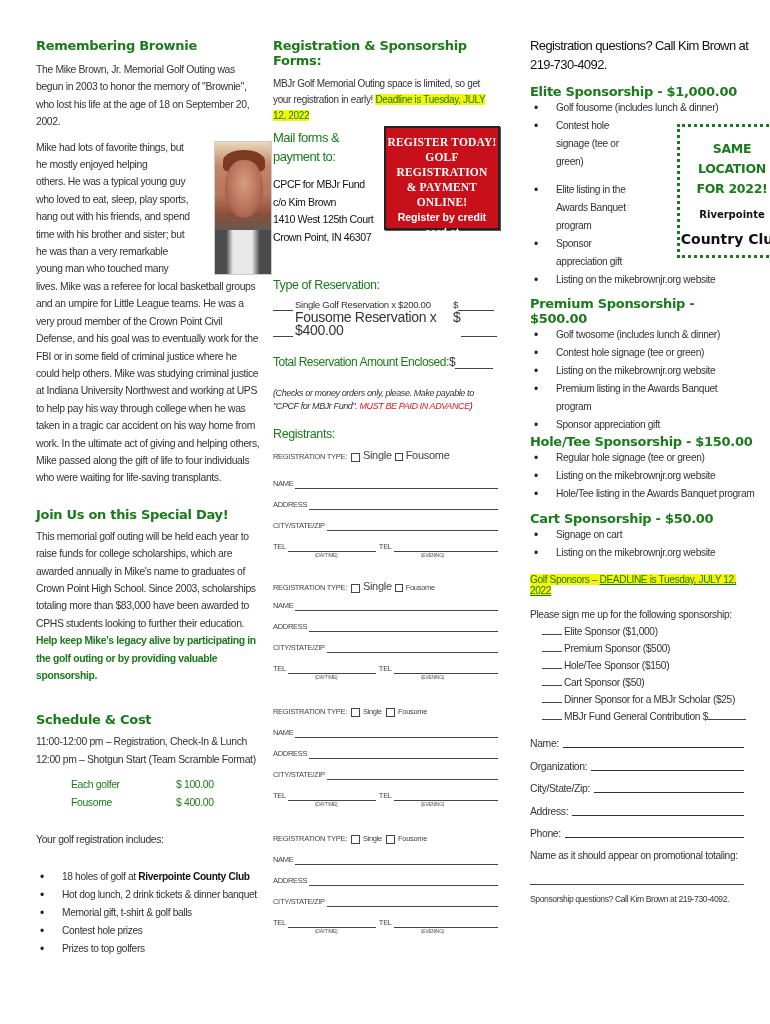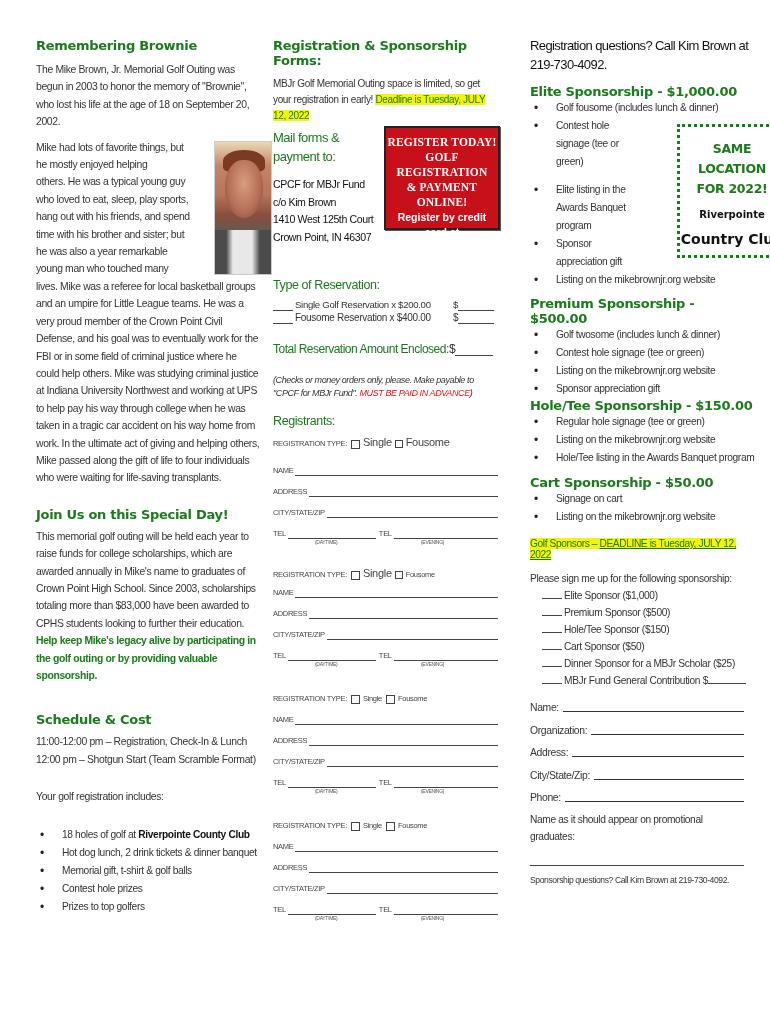--- a/index.html
+++ b/index.html
@@ -48,32 +48,42 @@
         <div class="face"></div>
         <div class="shirt"></div>
     </div>
     <div style="width:170px;">
       <div class="p">Mike had lots of favorite things, but</div>
       <div class="p">he mostly enjoyed helping</div>
       <div class="p">others.  He was a typical young guy</div>
       <div class="p">who loved to eat, sleep, play sports,</div>
       <div class="p">hang out with his friends, and spend</div>
       <div class="p">time with his brother and sister; but</div>
-      <div class="p">he was also a year remarkable</div>
+      <div class="p">he was than a very remarkable</div>
       <div class="p">young man who touched many</div>
     </div>
     <p class="p">lives. Mike was a referee for local basketball groups and an umpire for Little League teams.  He was a very proud member of the Crown Point Civil Defense, and his goal was to eventually work for the FBI or in some field of criminal justice where he could help others. Mike was studying criminal justice at Indiana University Northwest and working at UPS to help pay his way through college when he was taken in a tragic car accident on his way home from work. In the ultimate act of giving and helping others, Mike passed along the gift of life to four individuals who were waiting for life-saving transplants.</p>
   </div>
 
   <div class="h h13" style="margin-top:20px;margin-bottom:6px;">Join Us on this Special Day!</div>
   <p class="p"><span>This memorial golf outing will be held each year to raise funds for college scholarships, which are awarded annually in Mike's name to graduates of Crown Point High School. Since 2003, scholarships totaling more than $83,000 have been awarded to CPHS students looking to further their education. </span><span class="gb">Help keep Mike's legacy alive by participating in the golf outing or by providing valuable sponsorship.</span></p>
 
   <div class="h h13" style="margin-top:28px;margin-bottom:6px;">Schedule &amp; Cost</div>
   <div class="p">11:00-12:00 pm – Registration, Check-In &amp; Lunch</div>
   <div class="p">12:00 pm – Shotgun Start (Team Scramble Format)</div>
+  <div style="margin:8px 0 0 35px;">
+    <div class="p green" style="display:flex;">
+        <span style="width:105px;">Each golfer</span>
+        <span>$  100.00</span>
+      </div>
+    <div class="p green" style="display:flex;">
+        <span style="width:105px;">Fousome</span>
+        <span>$  400.00</span>
+      </div>
+  </div>
   <div class="p" style="margin-top:20px;margin-bottom:20px;">Your golf registration includes:</div>
   <ul class="b">
     <li><span>18 holes of golf at </span><b style="color:#111;">Riverpointe County Club</b></li>
     <li><span>Hot dog lunch, 2 drink tickets &amp; dinner banquet</span></li>
     <li><span>Memorial gift, t-shirt &amp; golf balls</span></li>
     <li><span>Contest hole prizes</span></li>
     <li><span>Prizes to top golfers</span></li>
   </ul>
 </div>
 
@@ -100,21 +110,21 @@
     </div>
   </div>
 
   <div class="green" style="font-size:12.5px;margin-top:0;margin-bottom:6px;letter-spacing:-0.4px;">Type of Reservation:</div>
   <div style="font-size:9.6px;line-height:13px;display:flex;letter-spacing:-0.3px;">
     <span class="line" style="width:20px;"></span>
     <span style="width:158px;padding-left:2px;">Single Golf Reservation  x  $200.00</span>
     <span>$</span>
       <span class="line" style="width:36px;"></span>
   </div>
-  <div style="font-size:10px;line-height:13px;display:flex;letter-spacing:-0.3px;">
+  <div style="font-size:14px;line-height:13px;display:flex;letter-spacing:-0.3px;">
     <span class="line" style="width:20px;"></span>
     <span style="width:158px;padding-left:2px;">Fousome Reservation  x  $400.00</span>
     <span>$</span>
       <span class="line" style="width:36px;"></span>
   </div>
   <div style="display:flex;margin-top:18px;font-size:12px;letter-spacing:-0.5px;">
     <span class="green" style="width:176px;">Total Reservation Amount Enclosed:</span>
     <span>$</span>
       <span class="line" style="width:38px;"></span>
   </div>
@@ -237,20 +247,21 @@
       <div style="font-family:'DejaVu Sans',sans-serif;font-weight:bold;font-size:10px;line-height:24px;color:#111;margin-top:4px;">Riverpointe</div>
       <div style="font-family:'DejaVu Sans',sans-serif;font-weight:bold;font-size:14px;line-height:24px;color:#111;">Country Club</div>
     </div>
   </div>
 
   <div class="h h13" style="margin-top:7px;">Premium Sponsorship - $500.00</div>
   <ul class="b">
     <li>Golf twosome (includes lunch &amp; dinner)</li>
     <li>Contest hole signage (tee or green)</li>
     <li>Listing on the mikebrownjr.org website</li>
+    <li>Premium listing in the Awards Banquet program</li>
     <li>Sponsor appreciation gift</li>
   </ul>
   <div class="h h13">Hole/Tee Sponsorship - $150.00</div>
   <ul class="b">
     <li>Regular hole signage (tee or green)</li>
     <li>Listing on the mikebrownjr.org website</li>
     <li>Hole/Tee listing in the Awards Banquet program</li>
   </ul>
   <div class="h h13" style="margin-top:8px;">Cart Sponsorship - $50.00</div>
   <ul class="b">
@@ -273,28 +284,28 @@
   <div style="margin-top:8px;width:214px;">
     <div class="field">
         <span>Name:</span>
         <span class="line"></span>
       </div>
     <div class="field">
         <span>Organization:</span>
         <span class="line"></span>
       </div>
     <div class="field">
+        <span>City/State/Zip:</span>
+        <span class="line"></span>
+      </div>
+    <div class="field">
         <span>Address:</span>
         <span class="line"></span>
       </div>
     <div class="field">
-        <span>City/State/Zip:</span>
-        <span class="line"></span>
-      </div>
-    <div class="field">
         <span>Phone:</span>
         <span class="line"></span>
       </div>
-    <div class="sp" style="margin-top:1px;">Name as it should appear on promotional graduates:</div>
+    <div class="sp" style="margin-top:1px;">Name as it should appear on promotional totaling:</div>
     <div class="line" style="display:block;width:214px;height:20px;"></div>
     <div style="font-size:8.6px;margin-top:9px;letter-spacing:-0.4px;">Sponsorship questions? Call Kim Brown at 219-730-4092.</div>
   </div>
 </div>
 
 </body></html>

